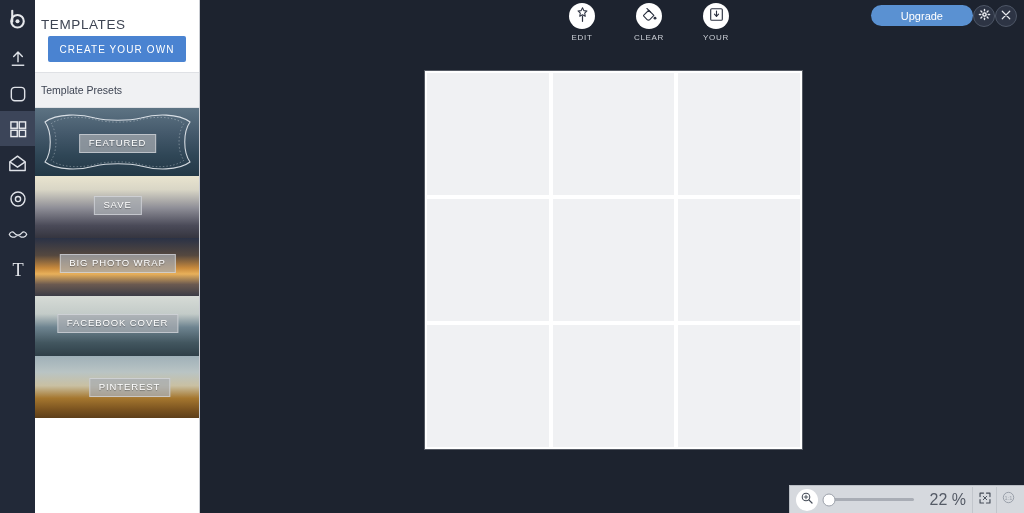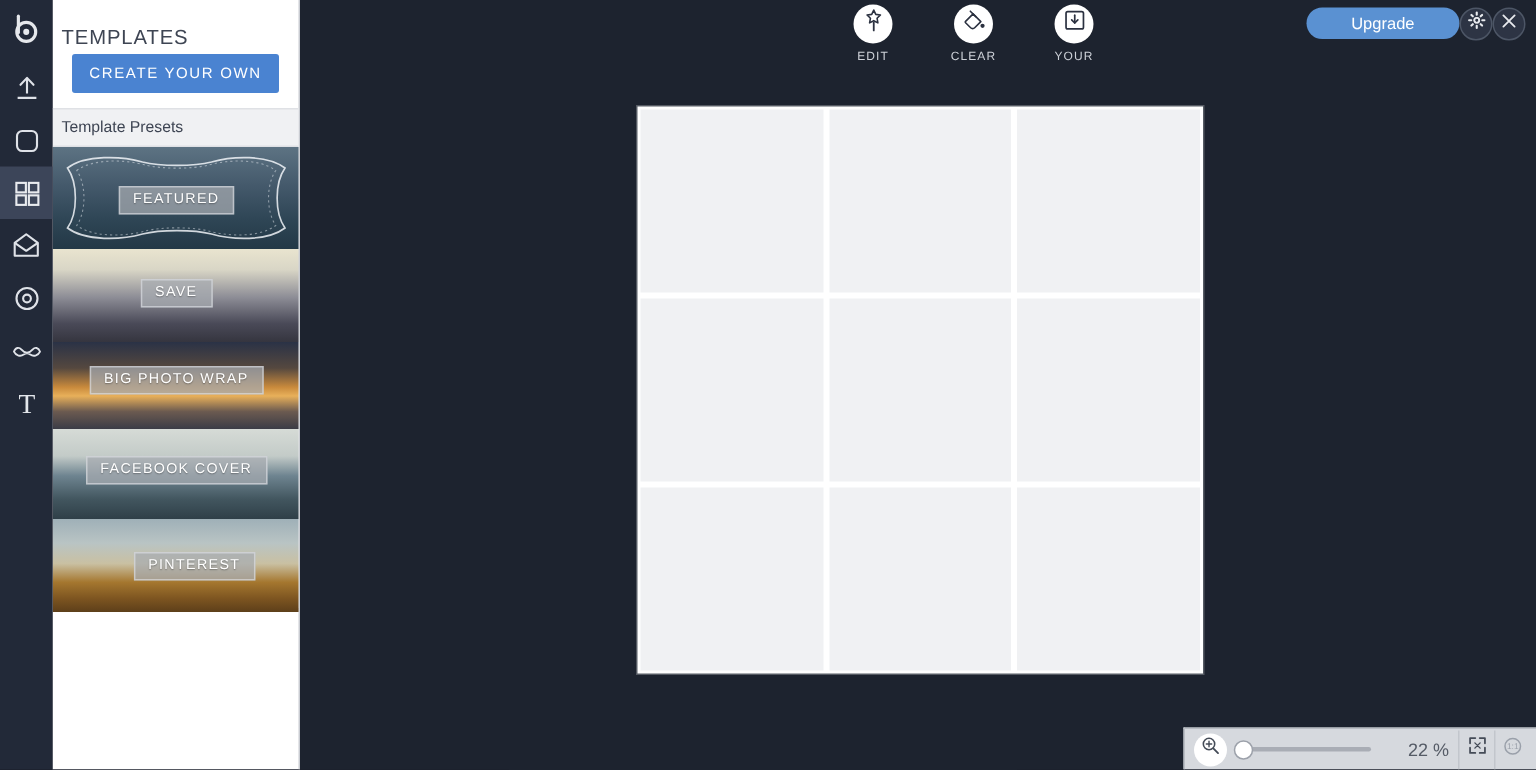--- a/index.html
+++ b/index.html
@@ -69,21 +69,21 @@
     border: none;
     border-radius: 2px;
     font-size: 10px;
     letter-spacing: 1.1px;
     font-family: "Liberation Sans", sans-serif;
     width: calc(100% - 26px);
     cursor: pointer;
   }
   #presets-header {
     margin-top: 10px;
-    height: 26px;
+    height: 36px;
     background: #f0f1f3;
     border-top: 1px solid #dfe1e5;
     border-bottom: 1px solid #dfe1e5;
     display: flex; align-items: center;
     padding-left: 6px;
     font-size: 10.5px;
     color: #3e4553;
   }
   #preset-list { position: relative; text-align: right; }
   .preset {
@@ -213,21 +213,21 @@
     transform: translate(-50%,-50%);
     width: 13px; height: 13px;
     border-radius: 50%;
     background: #ffffff;
     border: 1px solid #9ca1aa;
     cursor: pointer;
   }
   #zoom-value {
     width: 42px;
     text-align: right;
-    font-size: 12px;
+    font-size: 16px;
     color: #555b66;
     margin-left: 10px;
     margin-right: 6px;
   }
   .zbtn {
     width: 24px; height: 26px;
     display: flex; align-items: center; justify-content: center;
     cursor: pointer;
     border-left: 1px solid #c2c6cc;
   }

